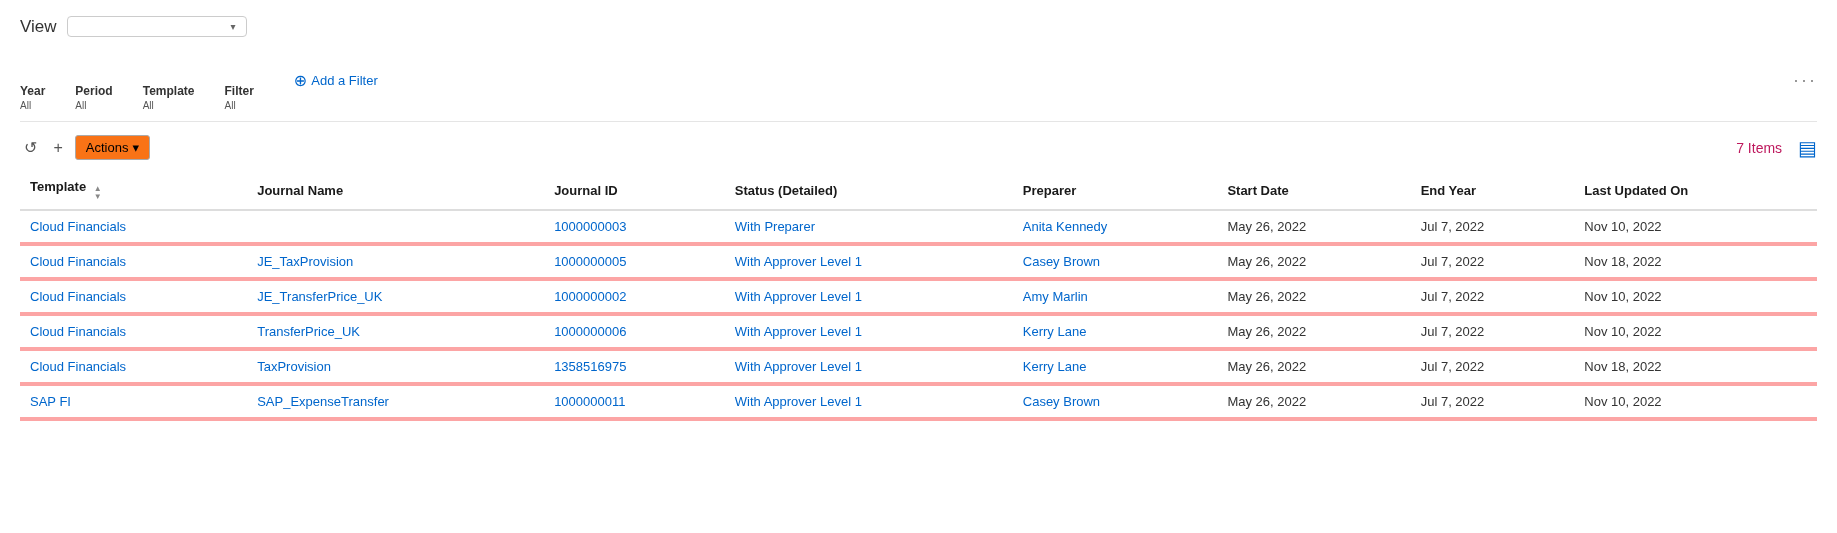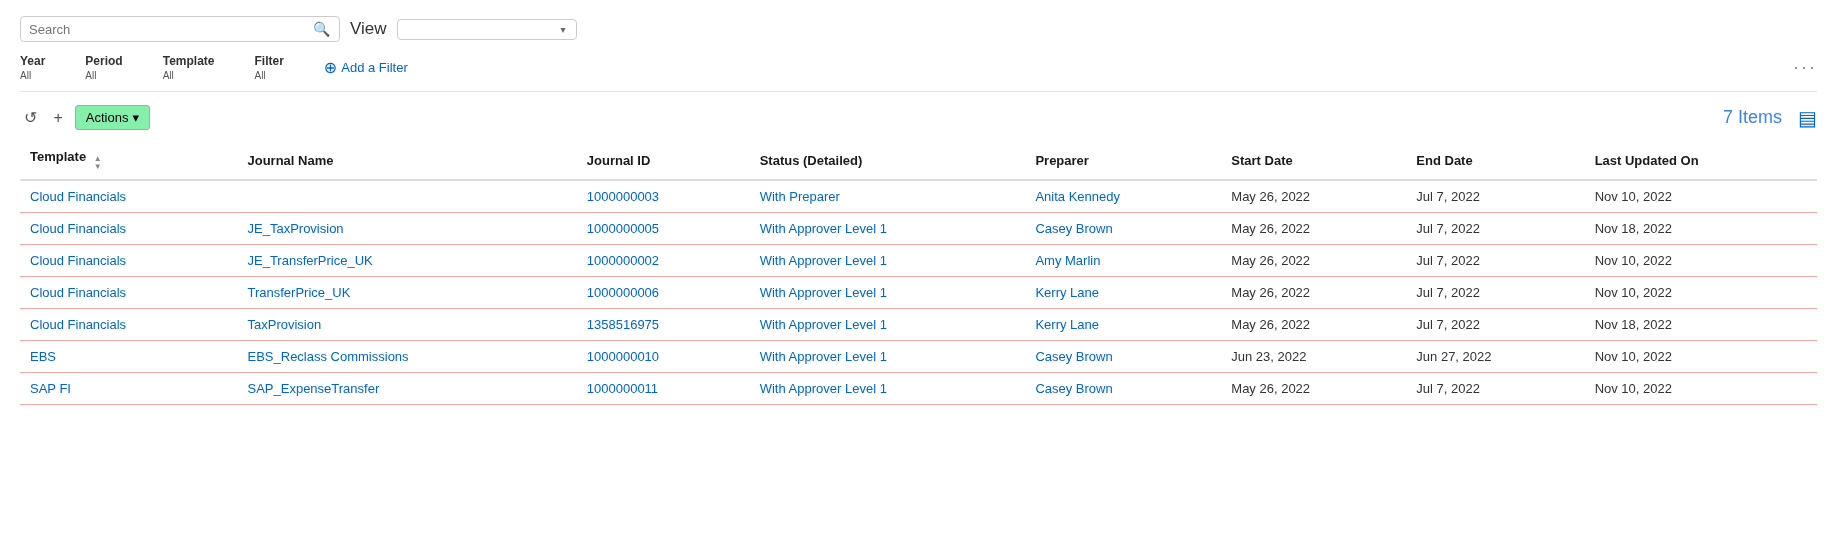--- a/index.html
+++ b/index.html
@@ -22,54 +22,50 @@
     .filter-item { display: flex; flex-direction: column; gap: 2px; }
     .filter-label { font-size: 12px; font-weight: 700; color: #333; }
     .filter-value { font-size: 10px; color: #555; }
     .add-filter { display: flex; align-items: center; gap: 4px; color: #0066cc; cursor: pointer; font-size: 13px; margin-left: 10px; }
     .add-filter-icon { font-size: 16px; color: #0066cc; }
     .more-options { margin-left: auto; color: #888; font-size: 18px; cursor: pointer; letter-spacing: 2px; }
 
     
     .toolbar-row { display: flex; align-items: center; gap: 8px; margin-bottom: 10px; }
     .icon-btn { border: none; background: none; cursor: pointer; padding: 4px; color: #555; font-size: 16px; }
-    .actions-btn { border: 1px solid #aaa; border-radius: 3px; background: #86efac; padding: 4px 10px; cursor: pointer; font-size: 13px; display: flex; align-items: center; gap: 4px; text-align: right; }
-    .item-count { margin-left: auto; font-size: 18px; color: #3b82f6; }
+    .actions-btn { border: 1px solid #aaa; border-radius: 3px; background: #f97316; padding: 4px 10px; cursor: pointer; font-size: 13px; display: flex; align-items: center; gap: 4px; text-align: right; }
+    .item-count { margin-left: auto; font-size: 14px; color: #be185d; }
     .grid-view-icon { color: #0066cc; font-size: 20px; margin-left: 8px; }
 
     
     table { width: 100%; border-collapse: collapse; font-size: 13px; }
     thead tr { border-bottom: 2px solid #ddd; }
     thead th { text-align: left; padding: 8px 10px; font-weight: 700; color: #1a1a1a; white-space: nowrap; cursor: pointer; }
     thead th .sort-icons { display: inline-flex; flex-direction: column; margin-left: 4px; font-size: 8px; line-height: 1; color: #888; }
-    tbody tr { border-bottom: 1px solid #fca5a5; }
+    tbody tr { border-bottom: 4px solid #fca5a5; }
     tbody td { padding: 8px 10px; color: #333; white-space: nowrap; }
     .link { color: #0066cc; text-decoration: none; cursor: pointer; }
   </style>
 </head>
 <body>
 
 <div class="page">
 
 
   <div class="search-row">
-    <div class="search-box">
-      <input type="text" placeholder="Search" style="">
-      <span class="search-icon">🔍</span>
-    </div>
     <span class="view-label">View</span>
     <div class="view-dropdown">
       <span class="view-dropdown-text"></span>
       <span class="chevron-down">▾</span>
     </div>
   </div>
 
   <div class="filter-row">
 
-    <div id="filter-items" style="display:flex;gap:40px;align-items:center;">
+    <div id="filter-items" style="display:flex;gap:30px;align-items:center;margin-top:35px;">
         <div class="filter-item">
           <span class="filter-label">Year</span>
           <span class="filter-value">All</span>
         </div>
         <div class="filter-item">
           <span class="filter-label">Period</span>
           <span class="filter-value">All</span>
         </div>
         <div class="filter-item">
           <span class="filter-label">Template</span>
@@ -103,21 +99,21 @@
       <tr id="header-row">
           <th>Template <span class="sort-icons">
               <span>▲</span>
               <span>▼</span>
             </span></th>
           <th>Journal Name</th>
           <th>Journal ID</th>
           <th>Status (Detailed)</th>
           <th>Preparer</th>
           <th>Start Date</th>
-          <th>End Date</th>
+          <th>End Year</th>
           <th>Last Updated On</th>
         </tr>
     </thead>
     <tbody id="table-body">
         <tr>
           <td><a class="link">Cloud Financials</a></td>
           <td></td>
           <td><a class="link">1000000003</a></td>
           <td><a class="link">With Preparer</a></td>
           <td><a class="link">Anita Kennedy</a></td>
@@ -159,30 +155,20 @@
           <td><a class="link">Cloud Financials</a></td>
           <td><a class="link">TaxProvision</a></td>
           <td><a class="link">1358516975</a></td>
           <td><a class="link">With Approver Level 1</a></td>
           <td><a class="link">Kerry Lane</a></td>
           <td>May 26, 2022</td>
           <td>Jul 7, 2022</td>
           <td>Nov 18, 2022</td>
         </tr>
         <tr>
-          <td><a class="link">EBS</a></td>
-          <td><a class="link">EBS_Reclass Commissions</a></td>
-          <td><a class="link">1000000010</a></td>
-          <td><a class="link">With Approver Level 1</a></td>
-          <td><a class="link">Casey Brown</a></td>
-          <td>Jun 23, 2022</td>
-          <td>Jun 27, 2022</td>
-          <td>Nov 10, 2022</td>
-        </tr>
-        <tr>
           <td><a class="link">SAP FI</a></td>
           <td><a class="link">SAP_ExpenseTransfer</a></td>
           <td><a class="link">1000000011</a></td>
           <td><a class="link">With Approver Level 1</a></td>
           <td><a class="link">Casey Brown</a></td>
           <td>May 26, 2022</td>
           <td>Jul 7, 2022</td>
           <td>Nov 10, 2022</td>
         </tr>
       </tbody>

